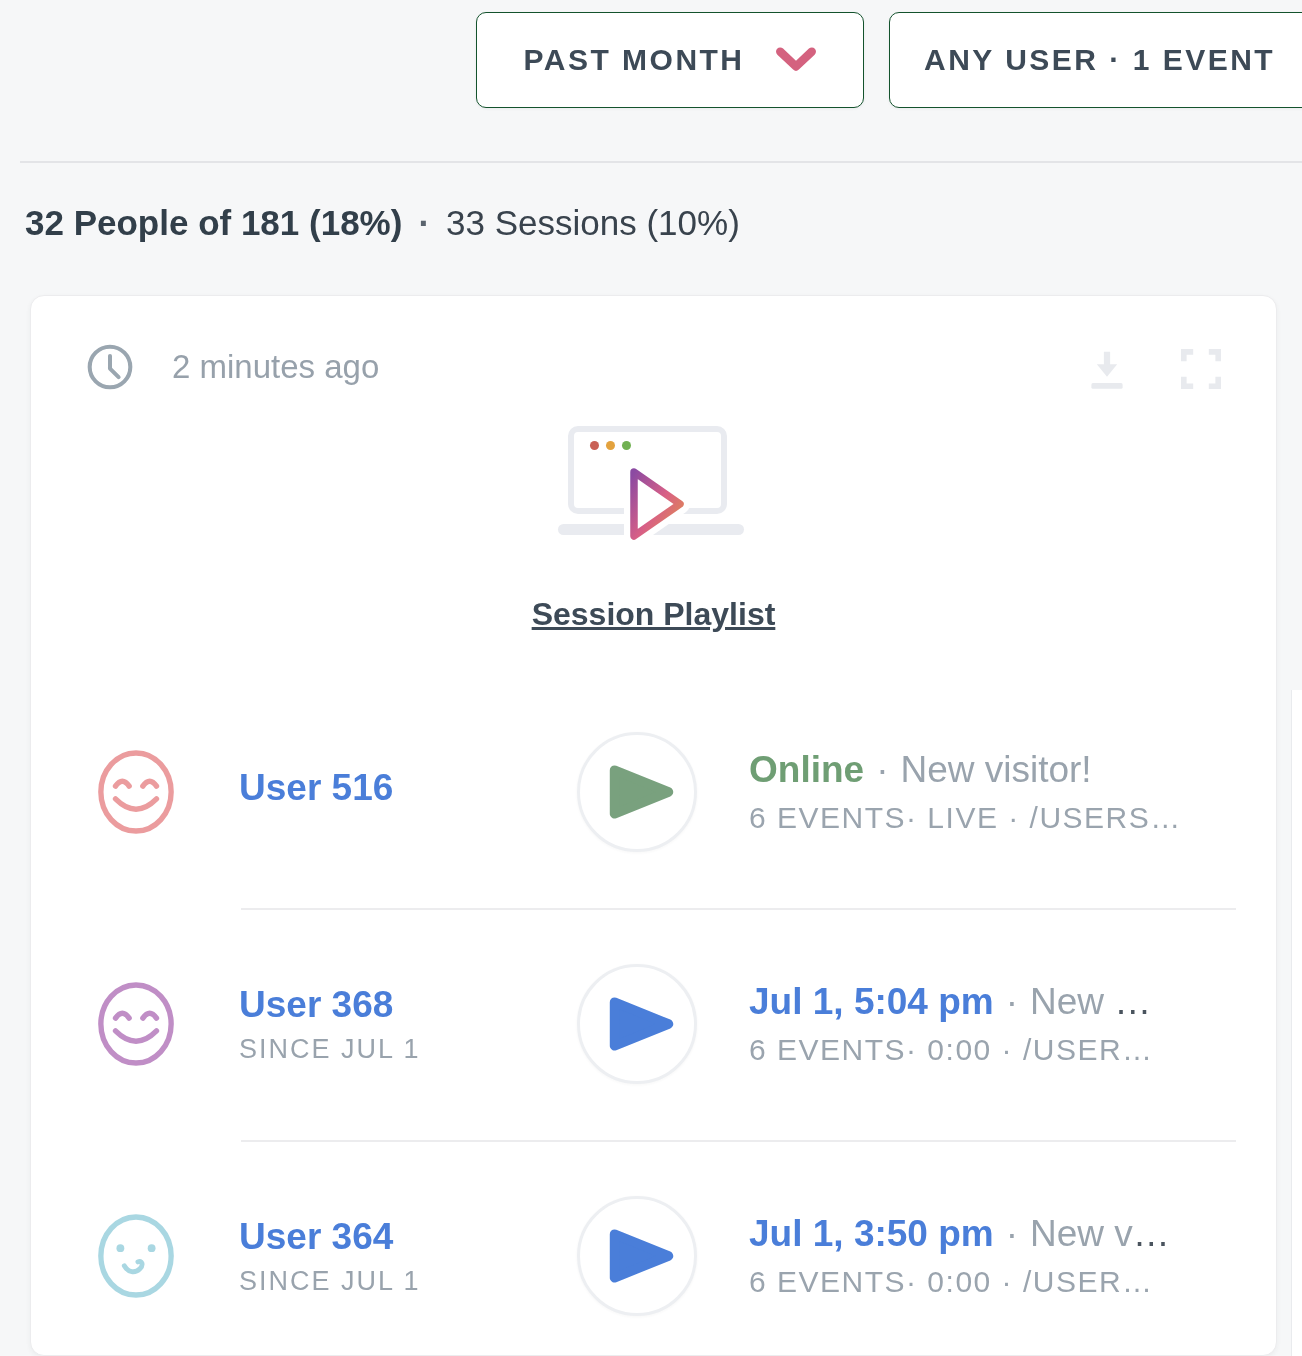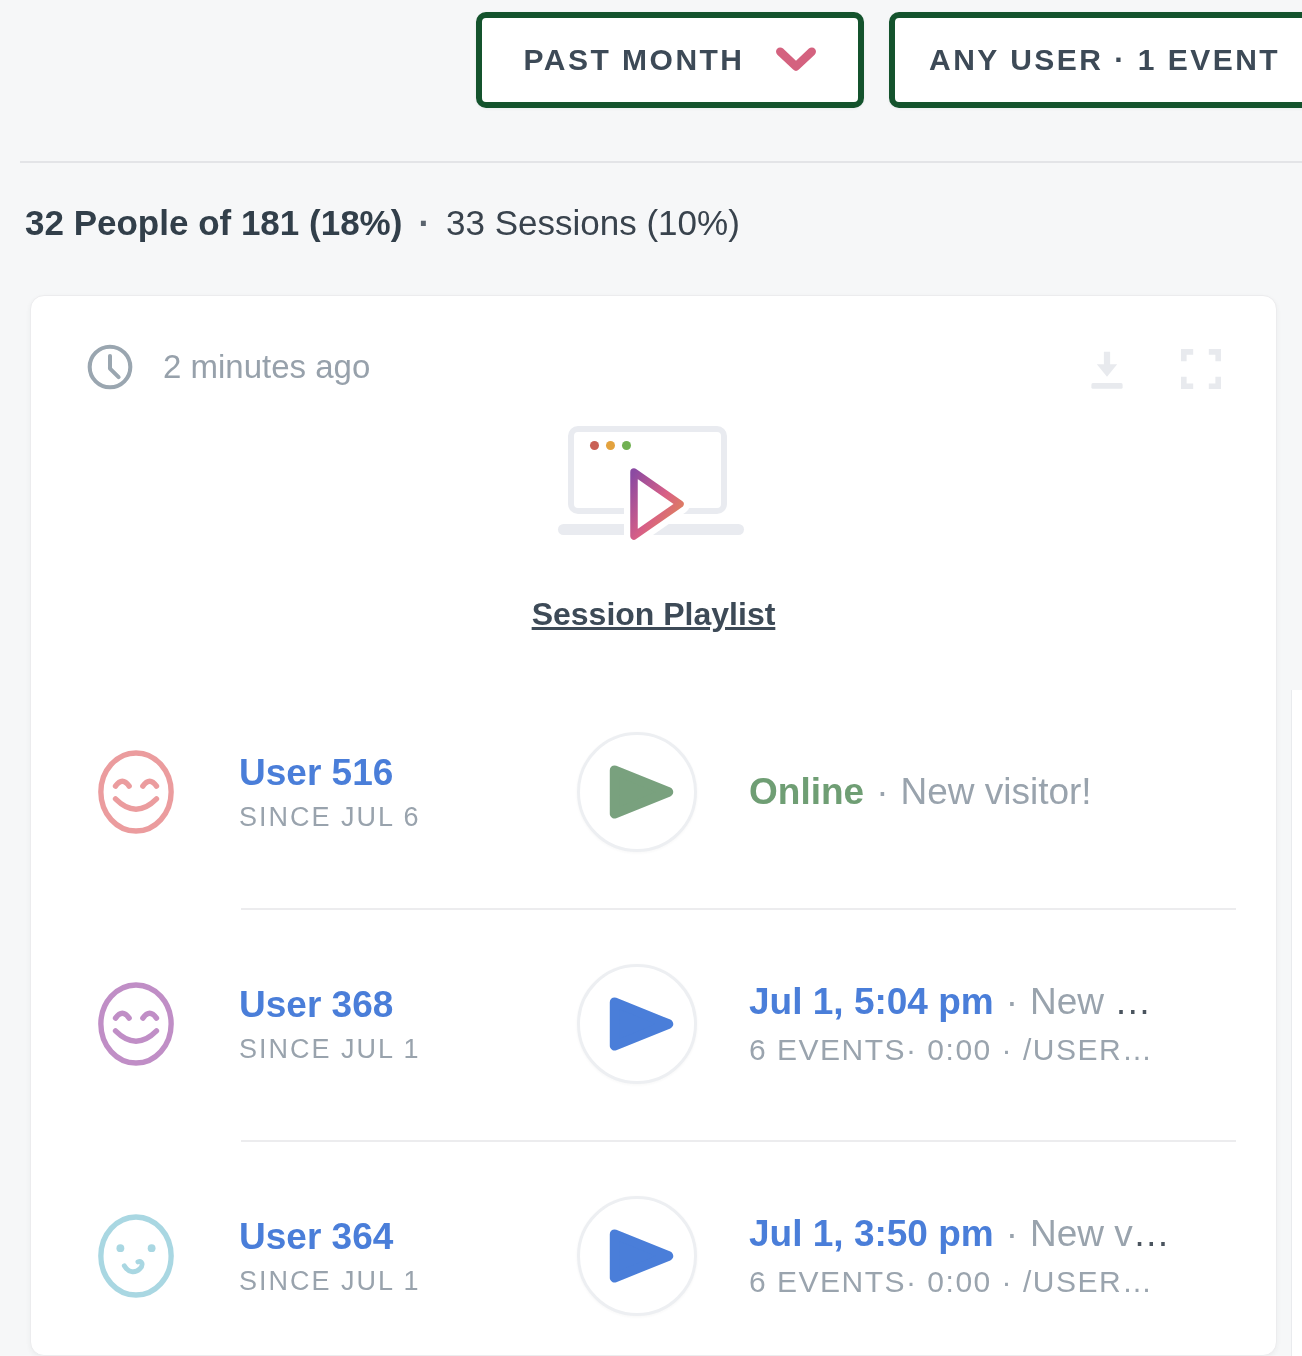--- a/index.html
+++ b/index.html
@@ -1,39 +1,39 @@
 <!DOCTYPE html>
 <html><head>
 <meta charset="utf-8">
 <style>
   html,body{margin:0;padding:0;}
   body{font-family:"Liberation Sans", sans-serif; background:#f6f7f8;}
   .screen{position:relative;width:1302px;height:1356px;overflow:hidden;background:#f6f7f8;}
 
   
   .title{position:absolute;left:25px;top:30px;margin:0;font-size:44px;font-weight:700;color:#15181b;letter-spacing:.5px;}
-  .btn{position:absolute;top:12px;height:96px;background:#fff;border:6px solid #14532d;border-radius:10px;
+  .btn{position:absolute;top:12px;height:96px;background:#fff;border:1px solid #14532d;border-radius:10px;
        box-shadow:0 1px 3px rgba(40,50,60,.06);display:flex;align-items:center;box-sizing:border-box;cursor:pointer;}
   .btn-range{left:476px;width:388px;justify-content:center;gap:30px;}
   .btn-filter{left:889px;width:460px;padding-left:34px;gap:36px;border-radius:10px 0 0 10px;}
   .btn-label{font-size:30px;font-weight:700;letter-spacing:2.5px;color:#3d4a57;white-space:nowrap;}
   .chevron{width:42px;height:26px;flex:0 0 auto;color:#d4627f;}
   .divider{position:absolute;left:20px;right:0;top:161px;height:2px;background:#e3e4e7;}
 
   
   .summary{position:absolute;left:25px;top:203px;font-size:35px;color:#323f4a;white-space:nowrap;}
   .summary .people{font-weight:700;margin-top:39px;}
   .summary .mid-dot{margin:0 16px;color:#5a646e;font-weight:700;}
   .summary .sessions{font-weight:500;color:#39434d;text-align:right;}
 
   
   .card{position:absolute;left:30px;top:295px;width:1247px;height:1061px;background:#fff;
         border:1px solid #ececee;border-radius:14px;box-shadow:0 2px 5px rgba(40,50,60,.05);
         box-sizing:border-box;overflow:hidden;}
-  .toolbar-left{position:absolute;left:54px;top:46px;display:flex;align-items:center;gap:28px;color:#97a1ab;}
+  .toolbar-left{position:absolute;left:54px;top:46px;display:flex;align-items:center;gap:37px;color:#97a1ab;}
   .clock{width:50px;height:50px;color:#9aa6b0;}
   .updated-text{font-size:33px;color:#97a1ab;}
   .toolbar-right{position:absolute;right:50px;top:48px;display:flex;align-items:center;gap:44px;color:#e8eaee;}
   .tool-icon{width:50px;height:50px;cursor:pointer;}
 
   
   .illustration{position:absolute;top:130px;left:50%;transform:translateX(-50%);width:200px;height:122px;}
   .ill-window{position:absolute;left:14px;top:0;width:159px;height:88px;border:6px solid #e9ebf0;border-radius:10px;background:#fff;box-sizing:border-box;}
   .ill-dots{position:absolute;left:16px;top:9px;display:flex;gap:7px;}
   .ill-dots i{width:9px;height:9px;border-radius:50%;display:block;}
@@ -144,31 +144,31 @@
         <span class="face" style="color: rgb(235, 156, 158);">
           <svg viewBox="0 0 84 88" width="82" height="86">
             <ellipse cx="42" cy="44" rx="36" ry="40" fill="none" stroke="currentColor" stroke-width="5.5"></ellipse>
             <path d="M21 38 Q28 28 35 38" fill="none" stroke="currentColor" stroke-width="5.5" stroke-linecap="round"></path>
             <path d="M49 38 Q56 28 63 38" fill="none" stroke="currentColor" stroke-width="5.5" stroke-linecap="round"></path>
             <path d="M21 51 Q42 72 63 51" fill="none" stroke="currentColor" stroke-width="5.5" stroke-linecap="round"></path>
           </svg>
         </span>
         <div class="who">
           <a class="user" href="#">User 516</a>
-          <div class="since">SINCE JUL 6</div>
         </div>
         <button class="play" style="color: rgb(121, 161, 126);">
           <svg viewBox="0 0 76 62">
             <path d="M9 8 L66 31 L9 54 Z" fill="currentColor" stroke="currentColor" stroke-width="10" stroke-linejoin="round"></path>
           </svg>
         </button>
         <div class="status">
           <div class="line1">
             <span class="primary" style="color: rgb(111, 158, 116); margin-top: 32px;">Online</span><span class="dot">·</span><span class="secondary">New visitor!</span><span class="trunc"></span>
           </div>
+          <div class="meta">6 EVENTS· LIVE · /USERS…</div>
         </div>
       </div>
 
       <div class="row">
         <span class="sep"></span>
         <span class="face" style="color: rgb(192, 142, 198);">
           <svg viewBox="0 0 84 88" width="82" height="86">
             <ellipse cx="42" cy="44" rx="36" ry="40" fill="none" stroke="currentColor" stroke-width="5.5"></ellipse>
             <path d="M21 38 Q28 28 35 38" fill="none" stroke="currentColor" stroke-width="5.5" stroke-linecap="round"></path>
             <path d="M49 38 Q56 28 63 38" fill="none" stroke="currentColor" stroke-width="5.5" stroke-linecap="round"></path>

